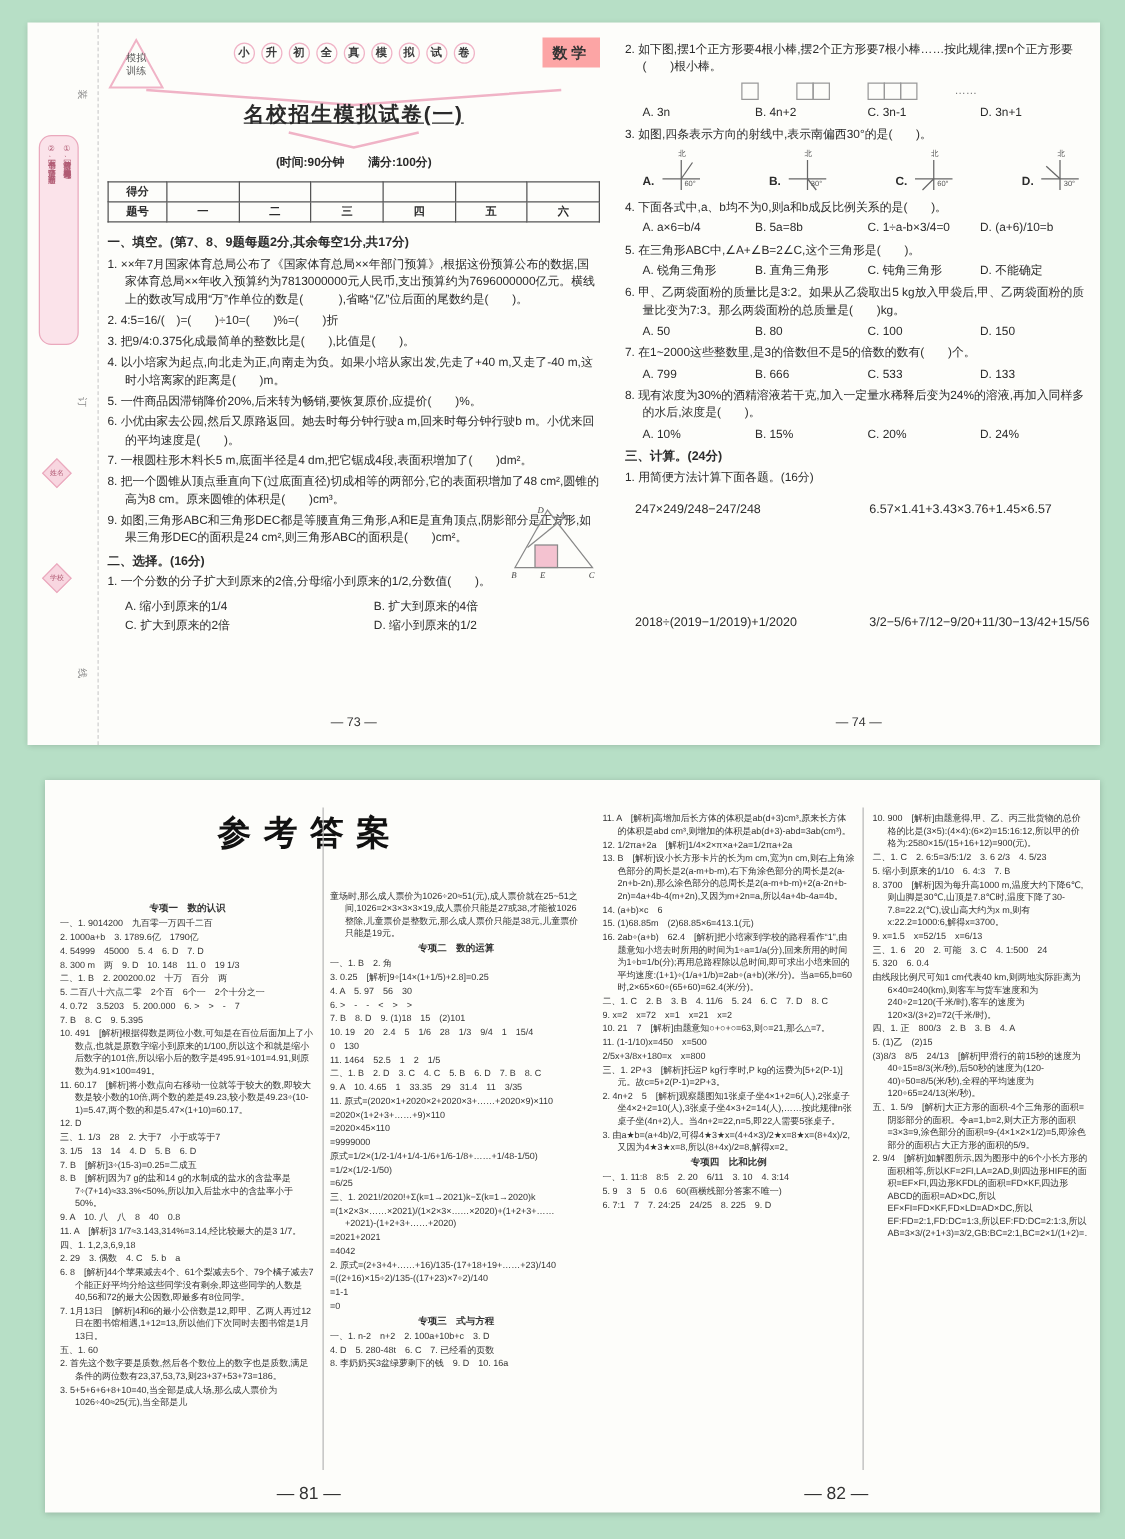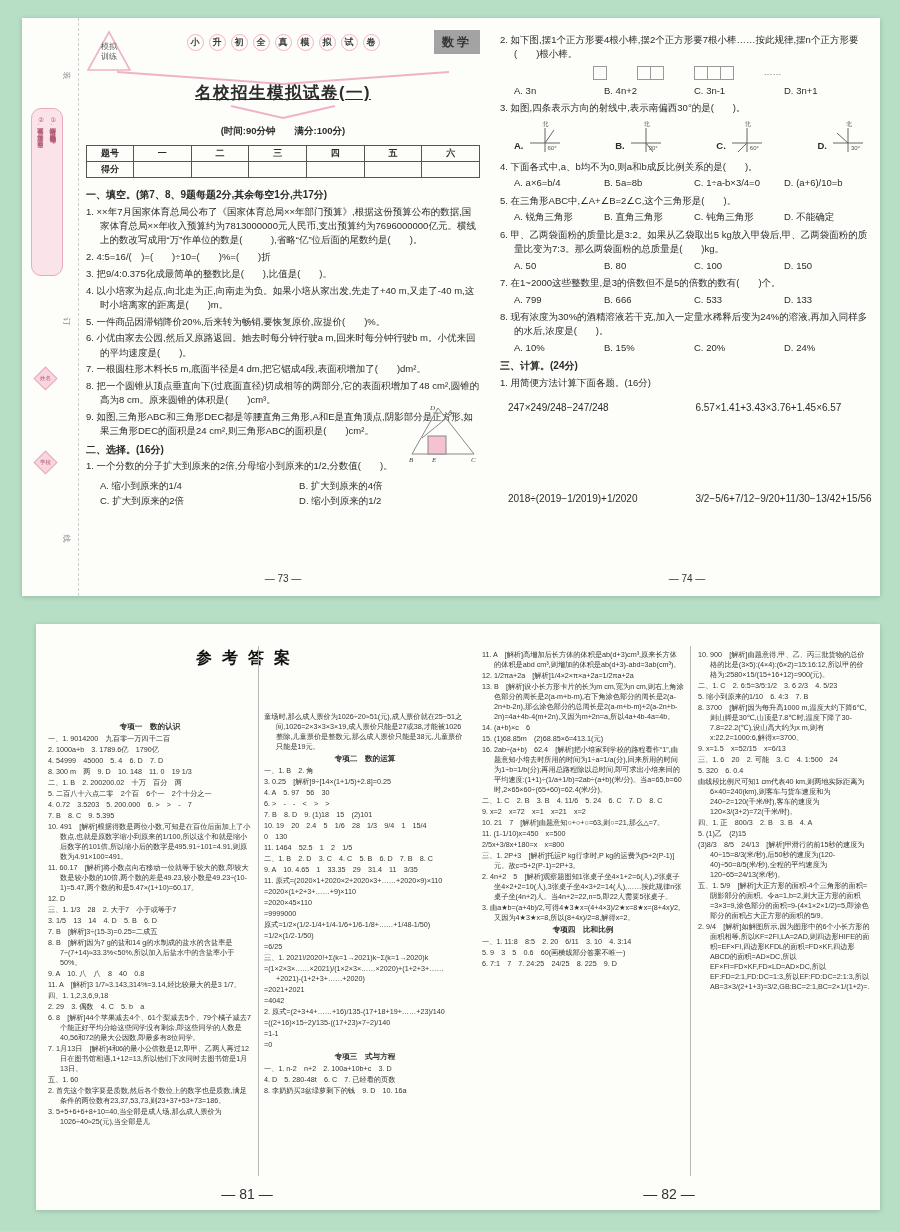--- a/index.html
+++ b/index.html
@@ -26,21 +26,21 @@
   .page{position:absolute;top:12px;font-size:9.5px;line-height:1.5;}
   .p73{left:64px;width:394px;height:556px;}
   .p74{left:478px;width:374px;height:556px;}
   .hdr-row{display:flex;align-items:flex-start;}
   .tri-logo{position:relative;width:46px;height:42px;flex:0 0 auto;}
   .tri-logo svg{position:absolute;left:0;top:0;}
   .tri-text{position:absolute;left:0;top:12px;width:100%;text-align:center;font-size:8px;line-height:1.25;color:#555;}
   .series{flex:1;display:flex;justify-content:center;margin-top:4px;}
   .cchar{width:15px;height:15px;border:1px solid #f0b3c6;border-radius:50%;font-size:9px;line-height:15px;
          text-align:center;margin:0 2.5px;font-weight:bold;color:#3a3a3a;}
-  .subject-badge{flex:0 0 auto;background:#a3a3a3;font-size:12px;font-weight:bold;padding:3px 8px;letter-spacing:3px;color:#333;}
+  .subject-badge{flex:0 0 auto;background:#fca5a5;font-size:12px;font-weight:bold;padding:3px 8px;letter-spacing:3px;color:#333;}
   .banner{position:relative;text-align:center;margin-top:-4px;height:54px;}
   .banner svg{position:absolute;left:50%;transform:translateX(-50%);top:0;}
   .exam-title{position:relative;font-size:16.5px;font-weight:bold;letter-spacing:1.5px;padding-top:12px;text-decoration:underline;}
   .meta{text-align:center;font-size:9.5px;font-weight:bold;margin:2px 0 7px;}
   .score-table{width:100%;border-collapse:collapse;margin-bottom:9px;}
   .score-table td{border:1px solid #555;height:15px;text-align:center;font-size:9px;font-weight:bold;padding:0;}
   .score-table td.lab{width:46px;}
   .sec-title{font-weight:bold;font-size:10px;margin:3px 0 2px;}
   .q{padding-left:14px;text-indent:-14px;margin:2.5px 0;}
   .optrow{display:grid;grid-template-columns:repeat(4,1fr);padding-left:14px;margin:1px 0 3px;}
@@ -58,21 +58,21 @@
   .opt-tag{font-weight:bold;}
   .compass{position:relative;width:36px;height:32px;font-size:6px;color:#555;}
   .compass svg{position:absolute;left:0;bottom:0;}
   .cn{position:absolute;top:-1px;left:16px;}
   .ca{position:absolute;bottom:0px;left:21px;}
   .exprgrid{display:grid;grid-template-columns:1.05fr 1fr;row-gap:76px;padding-left:8px;margin-top:10px;}
   .expr{font-size:10px;}
   .pfooter{position:absolute;bottom:0;left:0;width:100%;text-align:center;font-size:10px;color:#333;}
 
   
-  .ans-title{position:absolute;left:0;top:24px;width:424px;text-align:center;font-size:16px;font-weight:bold;
+  .ans-title{position:absolute;left:0;top:24px;width:424px;text-align:center;font-size:27px;font-weight:bold;
              letter-spacing:10px;color:#111;}
   .vrule{position:absolute;top:22px;bottom:34px;width:1px;background:#b8b8b8;}
   .vr1{left:222px;} .vr2{left:654px;}
   .acol{position:absolute;font-size:7.2px;line-height:10px;overflow:hidden;color:#333;}
   .acol .ans-line{padding-left:12px;text-indent:-12px;margin-bottom:1px;}
   .acol .ans-line.sec-head{text-align:center;font-weight:bold;padding-left:0;text-indent:0;font-size:7.6px;margin:2px 0;}
   .col1{left:12px;top:96px;width:204px;height:468px;}
   .col2{left:228px;top:88px;width:202px;height:478px;}
   .col3{left:446px;top:26px;width:202px;height:540px;}
   .col4{left:662px;top:26px;width:172px;height:540px;}
@@ -130,36 +130,36 @@
         <polyline points="4,4 170,16 336,4" fill="none" stroke="#f0b3c6" stroke-width="2"></polyline>
         <polyline points="118,38 170,50 222,38" fill="none" stroke="#f0b3c6" stroke-width="2"></polyline>
       </svg>
       <div class="exam-title">名校招生模拟试卷(一)</div>
     </div>
     <div class="meta">(时间:90分钟　　满分:100分)</div>
 
     <table class="score-table">
       <tbody>
           <tr>
+        <td class="lab">得分</td>
+        <td></td>
+            <td></td>
+        <td></td>
+            <td></td>
+        <td></td>
+            <td></td>
+      </tr>
+      <tr>
         <td class="lab">题号</td>
         <td>一</td>
         <td>二</td>
         <td>三</td>
         <td>四</td>
         <td>五</td>
         <td>六</td>
-      </tr>
-      <tr>
-        <td class="lab">得分</td>
-        <td></td>
-            <td></td>
-        <td></td>
-            <td></td>
-        <td></td>
-            <td></td>
       </tr>
     </tbody>
       </table>
 
     <div class="sec-title">一、填空。(第7、8、9题每题2分,其余每空1分,共17分)</div>
     <div>
         <div class="q">1. ××年7月国家体育总局公布了《国家体育总局××年部门预算》,根据这份预算公布的数据,国家体育总局××年收入预算约为7813000000元人民币,支出预算约为7696000000亿元。横线上的数改写成用“万”作单位的数是(　　　),省略“亿”位后面的尾数约是(　　)。</div>
         <div class="q">2. 4:5=16/(　)=(　　)÷10=(　　)%=(　　)折</div>
         <div class="q">3. 把9/4:0.375化成最简单的整数比是(　　),比值是(　　)。</div>
         <div class="q">4. 以小培家为起点,向北走为正,向南走为负。如果小培从家出发,先走了+40 m,又走了-40 m,这时小培离家的距离是(　　)m。</div>

